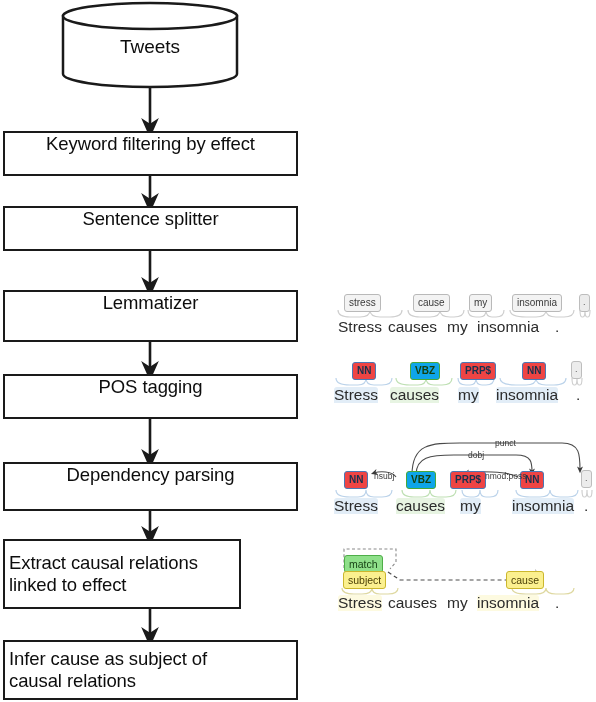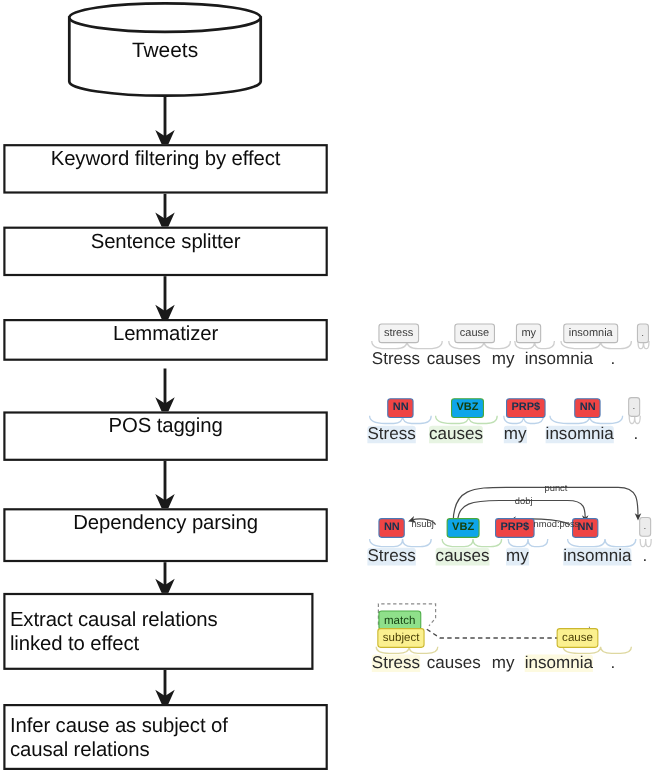--- a/index.html
+++ b/index.html
@@ -177,33 +177,33 @@
   <div class="cyl-label">Tweets</div>
 
   <div class="proc-box" style="left:3px; top:131px; width:295px; height:45px;">
     <span class="lbl">Keyword filtering by effect</span>
   </div>
 
   <div class="proc-box" style="left:3px; top:206px; width:295px; height:45px;">
     <span class="lbl">Sentence splitter</span>
   </div>
 
-  <div class="proc-box" style="left:3px; top:290px; width:295px; height:38px;">
+  <div class="proc-box" style="left:3px; top:290px; width:295px; height:52px;">
     <span class="lbl">Lemmatizer</span>
   </div>
 
   <div class="proc-box" style="left:3px; top:374px; width:295px; height:45px;">
     <span class="lbl">POS tagging</span>
   </div>
 
   <div class="proc-box" style="left:3px; top:462px; width:295px; height:49px;">
     <span class="lbl">Dependency parsing</span>
   </div>
 
-  <div class="proc-box" style="left:3px; top:539px; width:282px; height:70px; flex-direction:column;">
+  <div class="proc-box" style="left:3px; top:539px; width:238px; height:70px; flex-direction:column;">
     <span class="lbl">Extract causal relations</span>
     <span class="lbl">linked to effect</span>
   </div>
 
   <div class="proc-box" style="left:3px; top:640px; width:295px; height:60px; flex-direction:column;">
     <span class="lbl">Infer cause as subject of</span>
     <span class="lbl">causal relations</span>
   </div>
 </div>
 

